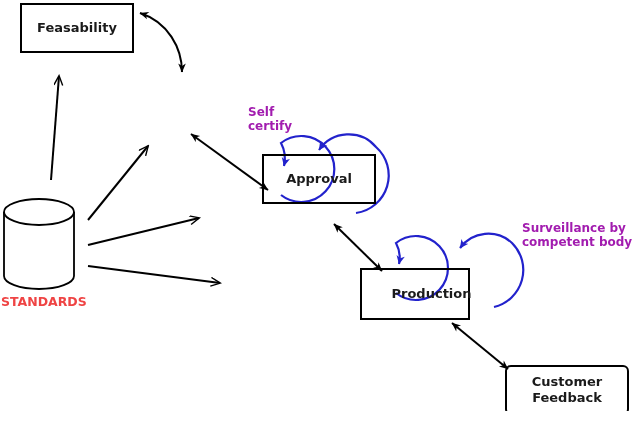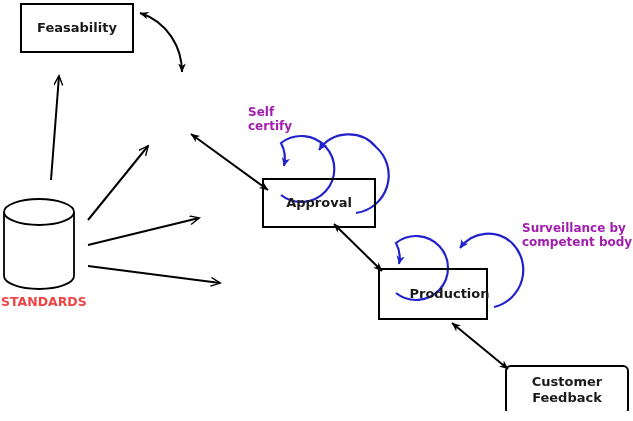--- a/index.html
+++ b/index.html
@@ -109,25 +109,25 @@
       <path d="M4,212 L4,276 A35,13 0 0,0 74,276 L74,212" fill="none" stroke="#000000" stroke-width="1.8"></path>
       <ellipse cx="39" cy="212" rx="35" ry="13" fill="none" stroke="#000000" stroke-width="1.8"></ellipse>
     </g>
   </svg>
 
   <div class="node-box" style="left:20px; top:3px; width:114px; height:50px;">
     <span>Feasability</span>
   </div>
 
 
-  <div class="node-box" style="left:262px; top:178px; width:114px; height:50px;">
+  <div class="node-box" style="left:262px; top:154px; width:114px; height:50px;">
     <span>Approval</span>
   </div>
 
-  <div class="node-box" style="left:378px; top:268px; width:110px; height:52px;padding-left:33px;">
+  <div class="node-box" style="left:360px; top:268px; width:110px; height:52px;padding-left:33px;">
     <span>Production</span>
   </div>
 
   <div class="node-box" style="left:505px; top:365px; width:124px; height:50px;border-radius:6px;">
     <span>Customer
 Feedback</span>
   </div>
 
   <div class="store-label" style="left:1px; top:294px;">STANDARDS</div>
 

